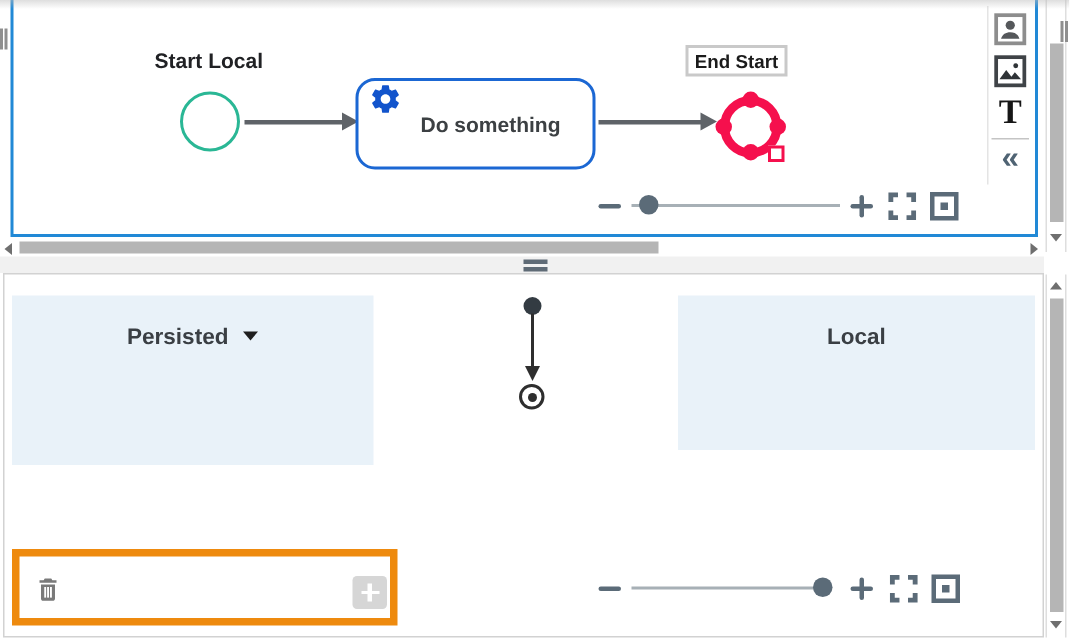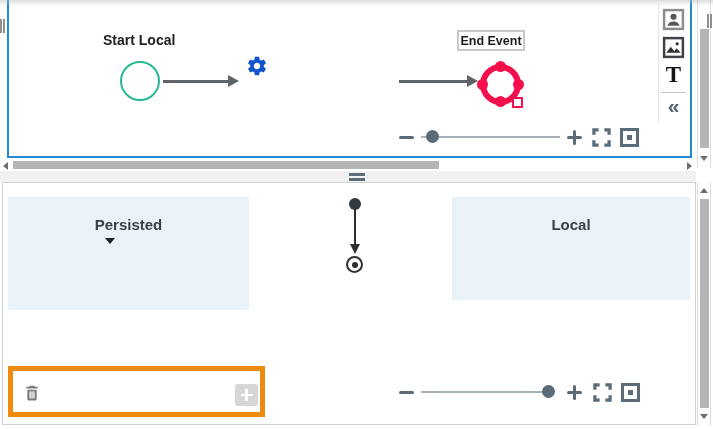--- a/index.html
+++ b/index.html
@@ -96,21 +96,21 @@
   
   .bottom-panel{left:2px;top:182px;width:694px;height:243px;background:#fff;
     border:1px solid #d2d2d2;box-sizing:border-box;}
   .bucket{background:var(--container-fill,#e9f2f9);box-sizing:border-box;display:flex;
     justify-content:center;align-items:flex-start;padding-top:19px;}
   .bucket-label{font-size:15px;font-weight:700;color:#3a3f44;}
   #persisted-box{left:8px;top:197px;width:241px;height:113px;}
   #local-box{left:452px;top:197px;width:238px;height:103px;}
   .dd-caret{width:0;height:0;border-left:5px solid transparent;border-right:5px solid transparent;
     border-top:6px solid #1f1f1f;margin-left:10px;margin-top:5px;}
-  .dropdown-btn{display:flex;cursor:pointer;flex-direction:column;}
+  .dropdown-btn{display:flex;cursor:pointer;}
   
   #connector{left:340px;top:195px;width:30px;height:80px;}
   #connector .c-dot{position:absolute;left:9px;top:3px;width:12px;height:12px;border-radius:50%;background:#333b42;}
   #connector .c-line{position:absolute;left:14px;top:14px;width:2px;height:36px;background:#2e2e2e;}
   #connector .c-arrow{position:absolute;left:10px;top:49px;width:0;height:0;
     border-left:5px solid transparent;border-right:5px solid transparent;border-top:10px solid #2e2e2e;}
   #connector .c-ring{position:absolute;left:6px;top:61px;width:17px;height:17px;border-radius:50%;
     border:2.5px solid #2e2e2e;background:#fff;box-sizing:border-box;}
   #connector .c-core{position:absolute;left:12px;top:67px;width:6px;height:6px;border-radius:50%;background:#2e2e2e;}
   
@@ -130,28 +130,31 @@
 <div id="screen">
 
   <div class="abs top-panel"></div>
 
   <div class="abs start-label">Start Local</div>
   <div class="abs start-circle"></div>
 
   <div class="abs flow flow1"></div>
   <div class="abs ah ah1"></div>
 
+  <div class="abs task">
+    <span>Do something</span>
+  </div>
   <svg class="abs gear" viewBox="0 0 24 24">
     <path d="M19.43 12.98c.04-.32.07-.64.07-.98s-.03-.66-.07-.98l2.11-1.65c.19-.15.24-.42.12-.64l-2-3.46c-.12-.22-.39-.3-.61-.22l-2.49 1c-.52-.4-1.08-.73-1.69-.98l-.38-2.65C14.46 2.18 14.25 2 14 2h-4c-.25 0-.46.18-.49.42l-.38 2.65c-.61.25-1.17.59-1.69.98l-2.49-1c-.23-.09-.49 0-.61.22l-2 3.46c-.13.22-.07.49.12.64l2.11 1.65c-.04.32-.07.65-.07.98s.03.66.07.98l-2.11 1.65c-.19.15-.24.42-.12.64l2 3.46c.12.22.39.3.61.22l2.49-1c.52.4 1.08.73 1.69.98l.38 2.65c.03.24.24.42.49.42h4c.25 0 .46-.18.49-.42l.38-2.65c.61-.25 1.17-.59 1.69-.98l2.49 1c.23.09.49 0 .61-.22l2-3.46c.12-.22.07-.49-.12-.64l-2.11-1.65zM12 15.5c-1.93 0-3.5-1.57-3.5-3.5s1.57-3.5 3.5-3.5 3.5 1.57 3.5 3.5-1.57 3.5-3.5 3.5z"></path>
   </svg>
 
   <div class="abs flow flow2"></div>
   <div class="abs ah ah2"></div>
 
-  <div class="abs end-label">End Event</div>
+  <div class="abs end-label">End Start</div>
   <div class="abs end-ring"></div>
   <div class="abs bump n"></div>
   <div class="abs bump e"></div>
   <div class="abs bump s"></div>
   <div class="abs bump w"></div>
   <div class="abs end-resize"></div>
 
   <div class="abs toolbar"></div>
   <div class="abs tb-btn tb-person">
     <svg width="23" height="23" viewBox="0 0 24 24">

